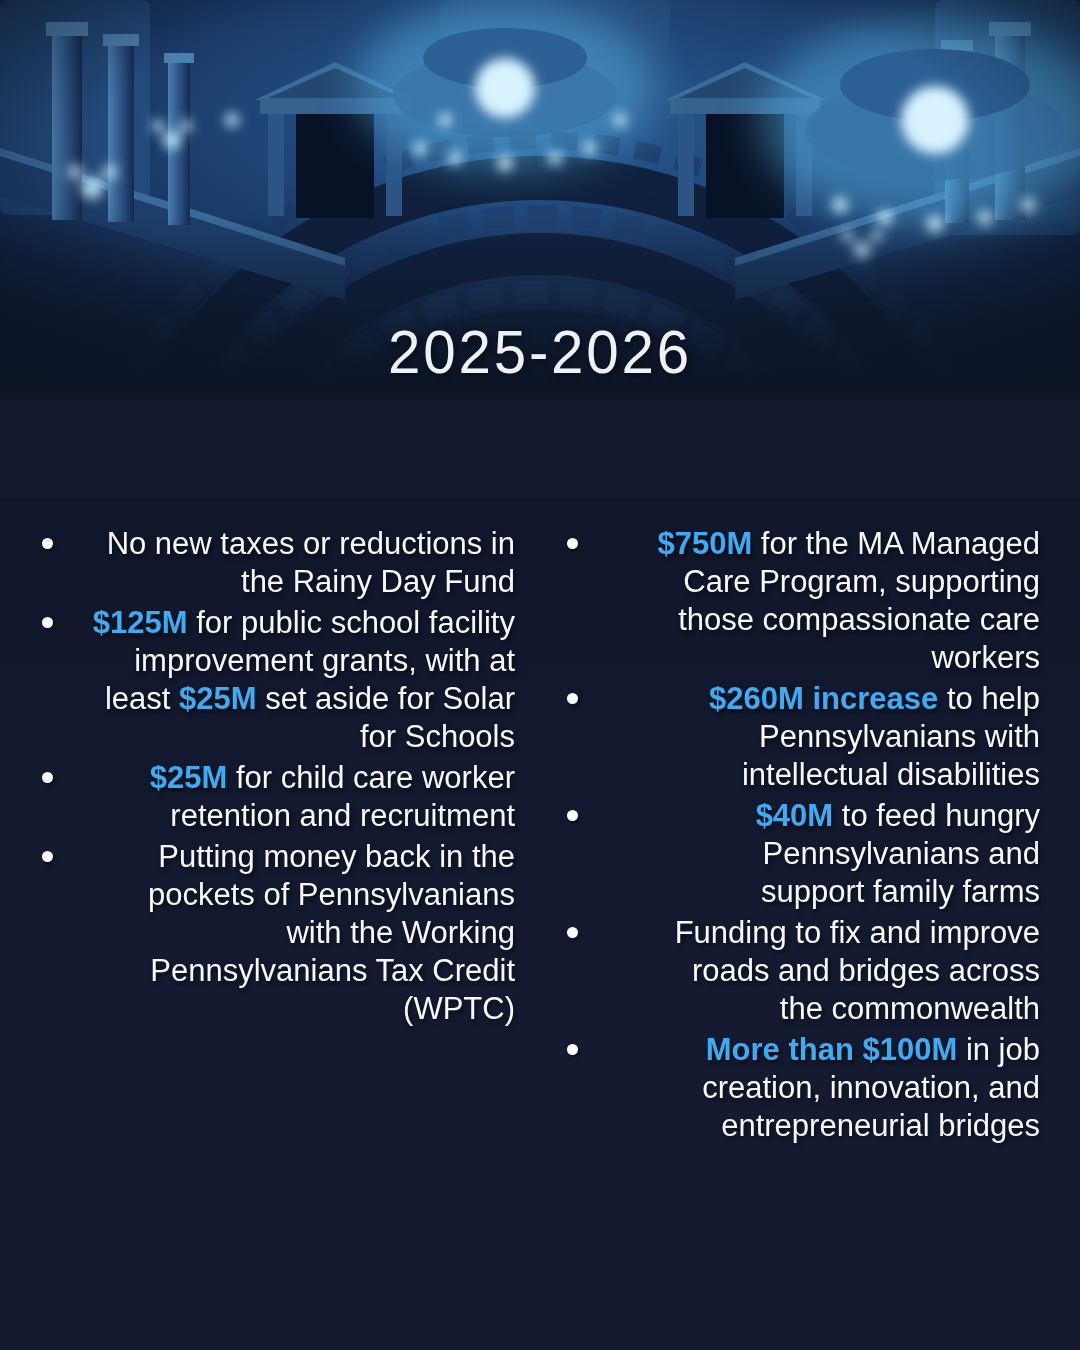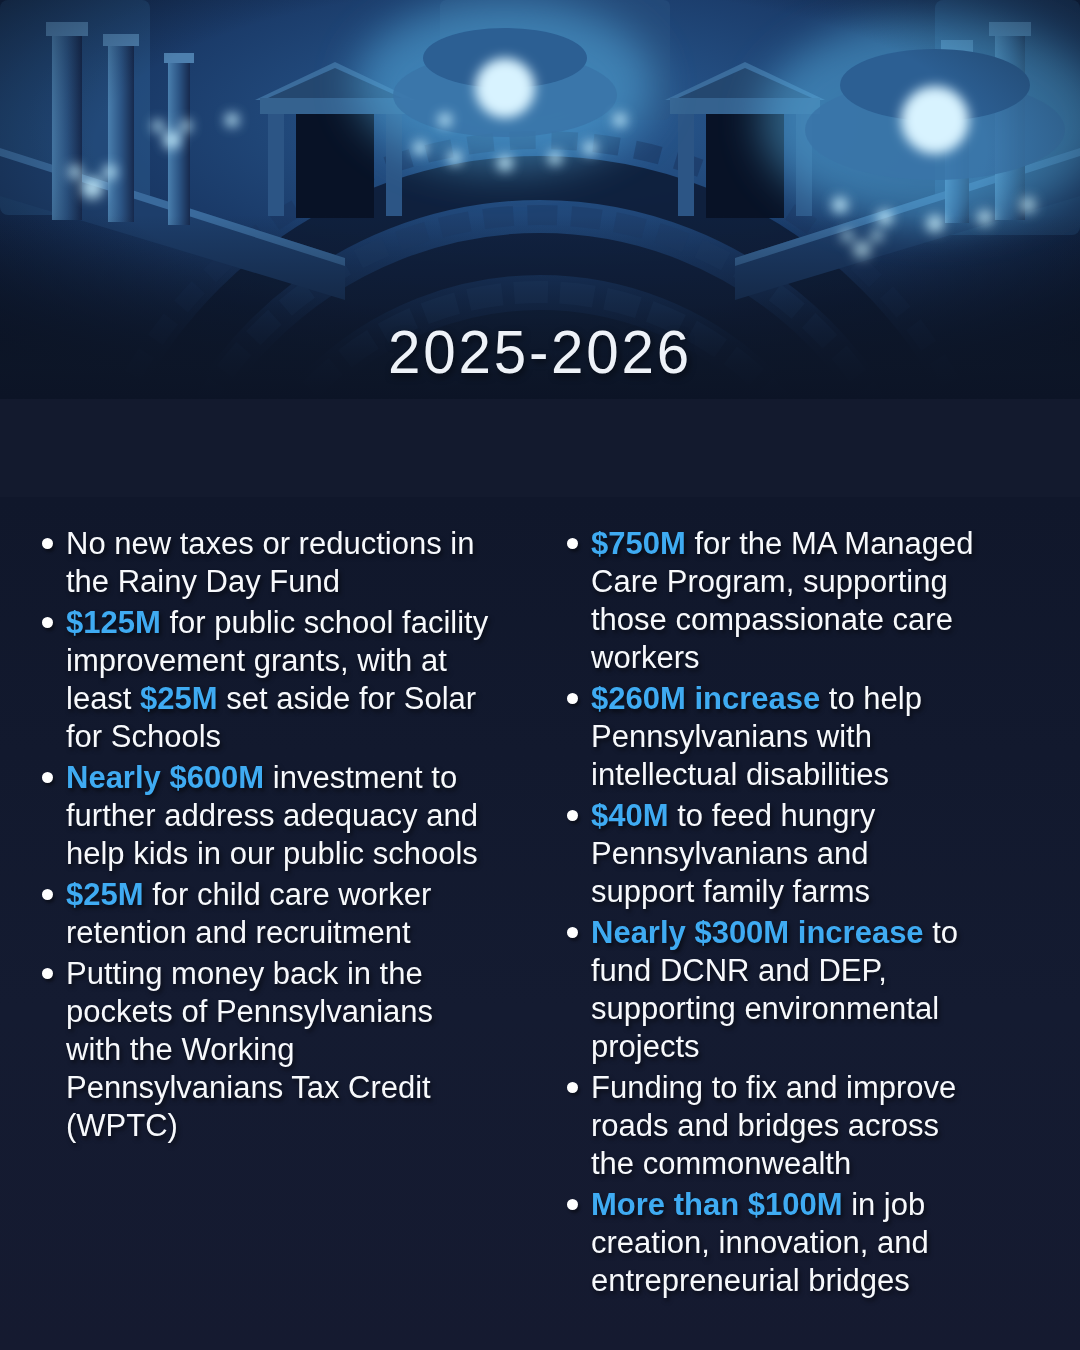--- a/index.html
+++ b/index.html
@@ -51,20 +51,21 @@
   }
 
   
   .content{
     position:absolute;top:497px;left:0;width:1080px;height:853px;
     background:linear-gradient(180deg,#10172b 0%,#141b31 60%,#151a30 100%);
     padding:28px 40px 0 40px;
     display:grid;
     grid-template-columns:1fr 1fr;
     column-gap:50px;
+    text-align:right;
   }
   ul.col{list-style:none;}
   ul.col li{
     position:relative;
     padding-left:26px;
     margin-bottom:3px;
     font-size:31px;
     line-height:38px;
     color:var(--text);
     white-space:pre-line;
@@ -224,46 +225,39 @@
 
 
   <div class="content">
     <ul class="col" id="col-left">
         <li><span>No new taxes or reductions in
 the Rainy Day Fund</span></li>
         <li><span class="hl">$125M</span><span> for public school facility
 improvement grants, with at
 least </span><span class="hl">$25M</span><span> set aside for Solar
 for Schools</span></li>
-        <li><span class="hl">Nearly $600M</span><span> investment to
-further address adequacy and
-help kids in our public schools</span></li>
         <li><span class="hl">$25M</span><span> for child care worker
 retention and recruitment</span></li>
         <li><span>Putting money back in the
 pockets of Pennsylvanians
 with the Working
 Pennsylvanians Tax Credit
 (WPTC)</span></li>
       </ul>
     <ul class="col" id="col-right">
         <li><span class="hl">$750M</span><span> for the MA Managed
 Care Program, supporting
 those compassionate care
 workers</span></li>
         <li><span class="hl">$260M increase</span><span> to help
 Pennsylvanians with
 intellectual disabilities</span></li>
         <li><span class="hl">$40M</span><span> to feed hungry
 Pennsylvanians and
 support family farms</span></li>
-        <li><span class="hl">Nearly $300M increase</span><span> to
-fund DCNR and DEP,
-supporting environmental
-projects</span></li>
         <li><span>Funding to fix and improve
 roads and bridges across
 the commonwealth</span></li>
         <li><span class="hl">More than $100M</span><span> in job
 creation, innovation, and
 entrepreneurial bridges</span></li>
       </ul>
   </div>
 
 </div>

